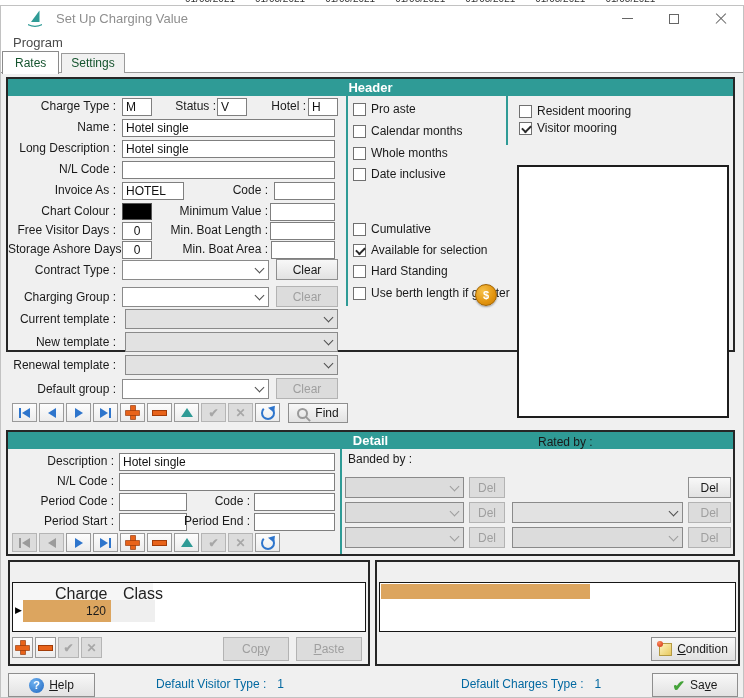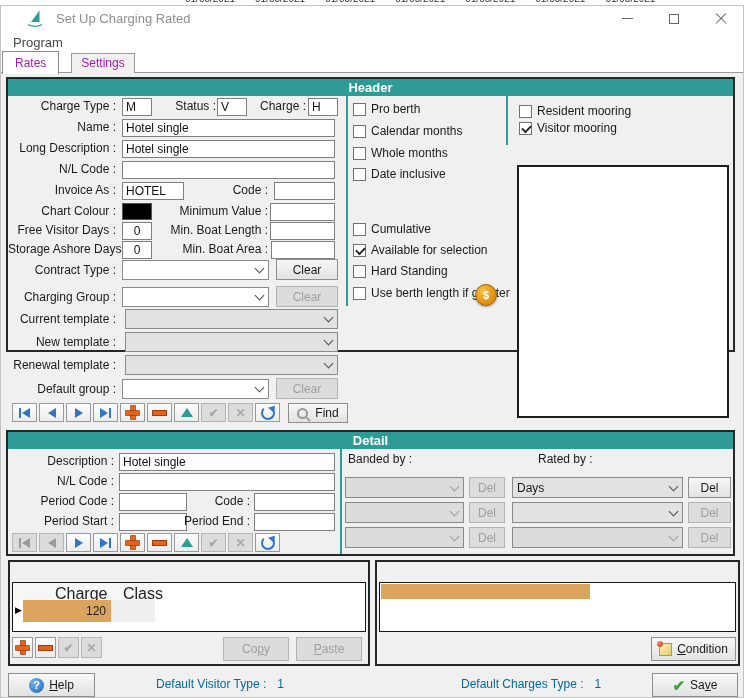--- a/index.html
+++ b/index.html
@@ -22,22 +22,22 @@
   .gl-min{width:11px;height:1px;background:#666}
   .gl-max{width:10px;height:10px;border:1px solid #666;box-sizing:border-box}
   .gl-close{position:relative;width:12px;height:12px}
   .gl-close::before,.gl-close::after{content:"";position:absolute;left:-1px;top:5px;width:14px;height:1.4px;background:#666}
   .gl-close::before{transform:rotate(45deg)}.gl-close::after{transform:rotate(-45deg)}
 
   
   .menubar{position:absolute;top:32px;left:0;width:744px;height:20px;background:#fff}
   .menu-item{position:absolute;left:9px;top:2px;font-size:13px;color:#4a4a4a;padding:1px 4px}
   .tabs{position:absolute;top:52px;left:2px;height:21px;display:flex;align-items:flex-end;z-index:5}
-  .tab{padding:2px 9px 3px;background:#f1f1f1;border:1px solid #9a9a9a;border-bottom:none;margin-right:12px;
-       font-size:12px;color:#a21caf;border-radius:1px 1px 0 0}
+  .tab{padding:2px 9px 3px;background:#f1f1f1;border:1px solid #9a9a9a;border-bottom:none;margin-right:2px;
+       font-size:12px;color:#14532d;border-radius:1px 1px 0 0}
   .tab.active{background:#fff;padding:4px 12px 4px;position:relative;top:1px;z-index:6;border-color:#8a8a8a}
 
   .content{position:absolute;top:72px;left:0;width:744px;height:626px;background:#f0f0f0;border-top:1px solid #9a9a9a;box-sizing:border-box}
 
   
   .sec{position:absolute;border:2px solid #262626;background:#f0f0f0;box-sizing:border-box}
   #hdr{left:6px;top:77px;width:729px;height:275px}
   #dtl{left:6px;top:430px;width:729px;height:126px}
   #chg{left:8px;top:560px;width:362px;height:106px}
   #cnd{left:375px;top:560px;width:365px;height:106px}
@@ -138,21 +138,21 @@
   </div>
 </div>
 
 <div class="win-border"></div>
 
 <div class="titlebar">
   <svg class="app-icon" viewBox="0 0 16 19">
     <path d="M4 13 L12.5 1.5 L12.5 13 Z" fill="#2f9b96"></path>
     <path d="M1 15 Q8 18.6 15 15 L15 16.3 Q8 19.9 1 16.3 Z" fill="#2f9b96"></path>
   </svg>
-  <span class="win-title">Set Up Charging Rated</span>
+  <span class="win-title">Set Up Charging Value</span>
   <div class="winbtns">
     <div class="winbtn">
         <span class="gl-min"></span>
       </div>
     <div class="winbtn">
         <span class="gl-max"></span>
       </div>
     <div class="winbtn">
         <span class="gl-close"></span>
       </div>
@@ -172,21 +172,21 @@
 
 <div class="sec" id="hdr">
   <div class="sec-title">Header</div>
   <div class="vline" style="left:338px;top:17px;height:210px"></div>
   <div class="vline" style="left:498px;top:17px;height:49px"></div>
 
   <div class="lbl" style="left:0;top:20px;width:108px">Charge Type :</div>
   <input class="inp" style="left: 114px; top: 19px; width: 30px;" readonly="" value="M">
   <div class="lbl" style="left:148px;top:20px;width:60px">Status :</div>
   <input class="inp" style="left: 209px; top: 19px; width: 30px;" readonly="" value="V">
-  <div class="lbl" style="left:246px;top:20px;width:52px">Charge :</div>
+  <div class="lbl" style="left:246px;top:20px;width:52px">Hotel :</div>
   <input class="inp" style="left: 300px; top: 19px; width: 30px;" readonly="" value="H">
 
   <div class="lbl" style="left:0;top:41px;width:108px">Name :</div>
   <input class="inp" style="left: 114px; top: 40px; width: 213px;" readonly="" value="Hotel single">
   <div class="lbl" style="left:0;top:62px;width:108px">Long Description :</div>
   <input class="inp" style="left: 114px; top: 61px; width: 213px;" readonly="" value="Hotel single">
   <div class="lbl" style="left:0;top:83px;width:108px">N/L Code :</div>
   <input class="inp" style="left: 114px; top: 82px; width: 213px;" readonly="" value="">
 
   <div class="lbl" style="left:0;top:104px;width:108px">Invoice As :</div>
@@ -282,21 +282,21 @@
         <span class="icon-refresh"></span>
       </div>
   </div>
   <button class="btn" style="left:280px;top:324px;width:60px;height:20px">
     <span class="icon-mag"></span>
     <span>Find</span>
   </button>
 
   <label class="cb" style="left:345px;top:23px">
     <span class="cbox"></span>
-    <span>Pro berth</span>
+    <span>Pro aste</span>
   </label>
   <label class="cb" style="left:345px;top:45px">
     <span class="cbox"></span>
     <span>Calendar months</span>
   </label>
   <label class="cb" style="left:345px;top:67px">
     <span class="cbox"></span>
     <span>Whole months</span>
   </label>
   <label class="cb" style="left:345px;top:88px">
@@ -385,31 +385,27 @@
       </div>
     <div class="nav-btn dis">
         <span class="glyph gray">✕</span>
       </div>
     <div class="nav-btn">
         <span class="icon-refresh"></span>
       </div>
   </div>
 
   <div class="lbl" style="left:340px;top:20px;width:80px;text-align:left">Banded by :</div>
-  <div class="lbl" style="left:530px;top:20px;width:80px;text-align:left">Rated by :</div>
+  <div class="lbl" style="left:530px;top:3px;width:80px;text-align:left">Rated by :</div>
 
   <div class="dd dis" style="left:337px;top:45px;width:119px;height:21px">
     <span class="val"></span>
       <span class="chev"></span>
   </div>
   <button class="btn dis" style="left:461px;top:45px;width:36px;height:21px">Del</button>
-  <div class="dd gray" style="left:504px;top:45px;width:171px;height:21px">
-    <span class="val">Days</span>
-      <span class="chev"></span>
-  </div>
   <button class="btn" style="left:680px;top:45px;width:43px;height:21px">Del</button>
 
   <div class="dd dis" style="left:337px;top:70px;width:119px;height:21px">
     <span class="val"></span>
       <span class="chev"></span>
   </div>
   <button class="btn dis" style="left:461px;top:70px;width:36px;height:21px">Del</button>
   <div class="dd gray" style="left:504px;top:70px;width:171px;height:21px">
     <span class="val"></span>
       <span class="chev"></span>

